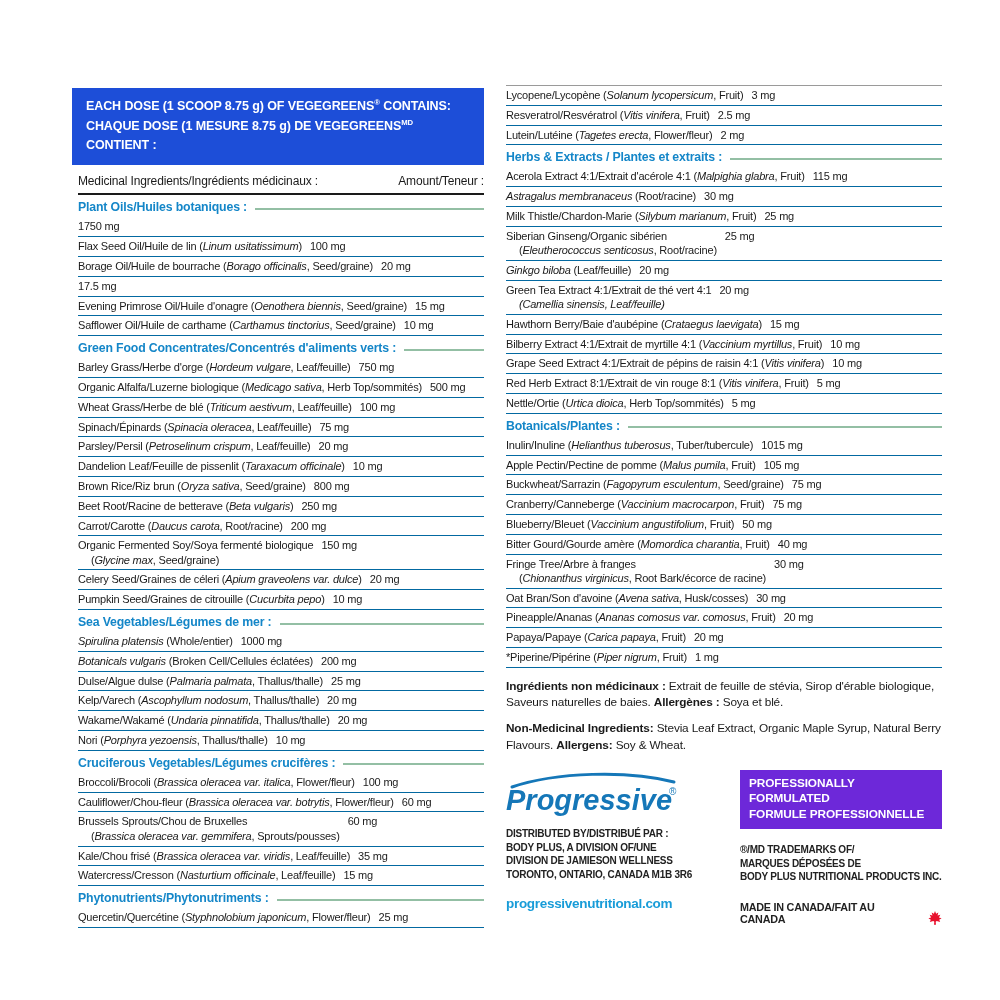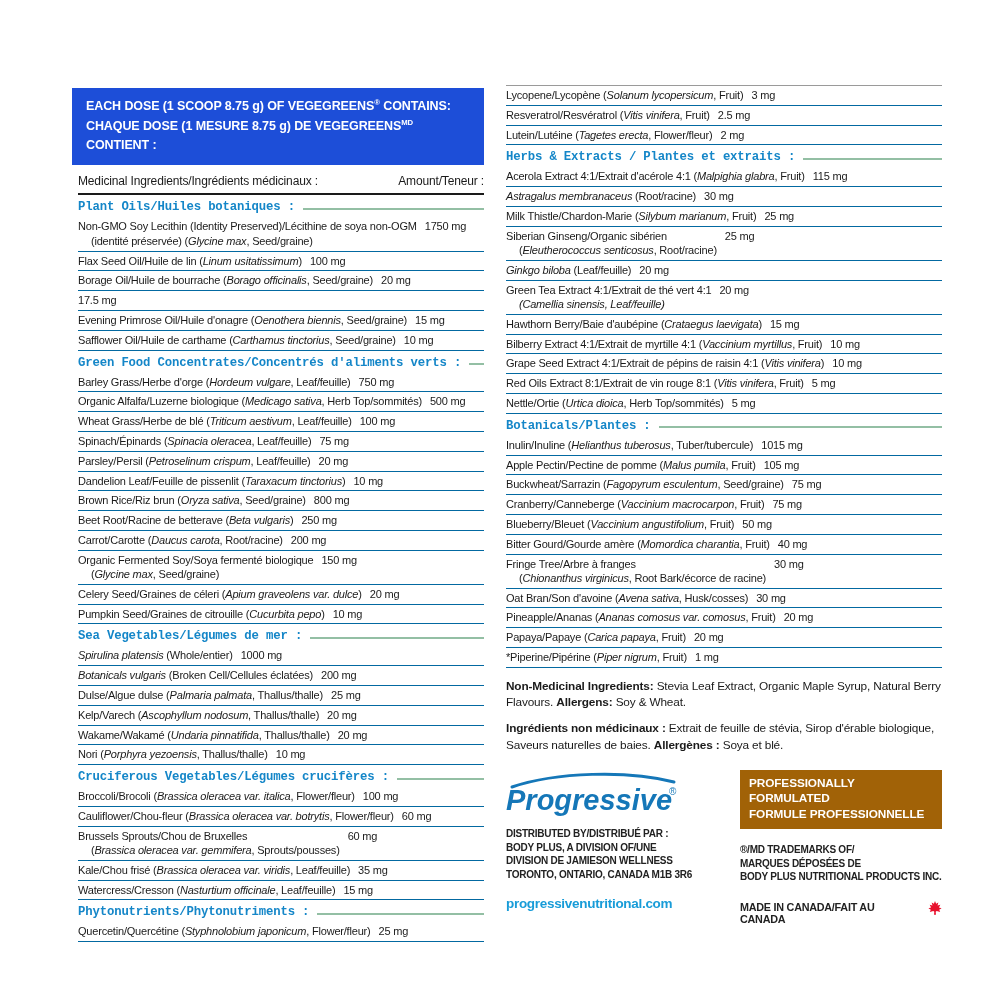--- a/index.html
+++ b/index.html
@@ -20,21 +20,21 @@
   }
   sup { font-size:62%; }
 
   .table-area { margin-left:6px; }
 
   .table-head {
     display:flex; justify-content:space-between; font-weight:400; font-size:12px;
     margin-top:9px; padding-bottom:5px; border-bottom:2px solid #1a1a1a; letter-spacing:-0.15px;
   }
 
-  .sec-head { display:flex; align-items:center; margin-top:2px; height:20px;font-family:Liberation Mono, monospace; }
+  .sec-head { display:flex; align-items:center; margin-top:2px; height:20px; }
   .sec-title { color:#1486c8; font-weight:700; font-size:12.3px; white-space:nowrap; letter-spacing:-0.15px; }
   .sec-line { flex:1; height:2px; background:#93bfa4; margin-left:8px; margin-top:3px; min-width:14px; }
 
   .ing-row {
     display:flex; align-items:flex-start;
     border-bottom:1px solid #0369a1; padding:2px 0 2.5px;
     font-size:11px; line-height:1.3; letter-spacing:-0.2px;
   }
   .row-top { border-top:1px solid #9a9a9a; }
   .ing-name { padding-left:13px; text-indent:-13px; padding-right:8px; }
@@ -47,26 +47,26 @@
   .f-right { flex:1; padding-left:22px; }
 
   .dist-lines, .tm-lines {
     font-size:10px; font-weight:700; line-height:1.38; letter-spacing:-0.25px; color:#222;
   }
   .dist-lines { margin-top:5px; }
   .tm-lines   { margin-top:14px; }
   .website { color:#189cd8; font-weight:700; font-size:13.5px; margin-top:14px; letter-spacing:-0.3px; }
 
   .badge {
-    background:#a16207; color:#fff; font-weight:700; font-size:11.8px;
+    background:#6d28d9; color:#fff; font-weight:700; font-size:11.8px;
     line-height:1.3; padding:6px 9px 7px; display:inline-block; letter-spacing:-0.1px;
   }
   .made-in {
     font-size:10.8px; font-weight:700; margin-top:17px; letter-spacing:-0.25px; color:#222;
-    display:flex; align-items:flex-start; gap:7px;
+    display:flex; align-items:flex-end; gap:7px;
   }
   .leaf svg { display:block; }
 </style>
 </head>
 <body>
 
 <div class="page">
 
   <div class="left-col">
     <div class="dose-banner">
@@ -77,21 +77,20 @@
       <div class="table-head">
         <span>Medicinal Ingredients/Ingrédients médicinaux :</span>
         <span>Amount/Teneur :</span>
       </div>
       <div id="left-sections">
           <div class="sec-head">
             <span class="sec-title">Plant Oils/Huiles botaniques :</span>
             <span class="sec-line"></span>
           </div>
           <div class="ing-row">
-            <div class="ing-name"><span>Non-GMO Soy Lecithin (Identity Preserved)/Lécithine de soya non-OGM</span><br><span>(identité préservée) (</span><i>Glycine max</i><span>, Seed/graine)</span></div>
             <div class="ing-amt">1750 mg</div>
           </div>
           <div class="ing-row">
             <div class="ing-name"><span>Flax Seed Oil/Huile de lin (</span><i>Linum usitatissimum</i><span>)</span></div>
             <div class="ing-amt">100 mg</div>
           </div>
           <div class="ing-row">
             <div class="ing-name"><span>Borage Oil/Huile de bourrache (</span><i>Borago officinalis</i><span>, Seed/graine)</span></div>
             <div class="ing-amt">20 mg</div>
           </div>
@@ -124,21 +123,21 @@
           </div>
           <div class="ing-row">
             <div class="ing-name"><span>Spinach/Épinards (</span><i>Spinacia oleracea</i><span>, Leaf/feuille)</span></div>
             <div class="ing-amt">75 mg</div>
           </div>
           <div class="ing-row">
             <div class="ing-name"><span>Parsley/Persil (</span><i>Petroselinum crispum</i><span>, Leaf/feuille)</span></div>
             <div class="ing-amt">20 mg</div>
           </div>
           <div class="ing-row">
-            <div class="ing-name"><span>Dandelion Leaf/Feuille de pissenlit (</span><i>Taraxacum tinctorius</i><span>)</span></div>
+            <div class="ing-name"><span>Dandelion Leaf/Feuille de pissenlit (</span><i>Taraxacum officinale</i><span>)</span></div>
             <div class="ing-amt">10 mg</div>
           </div>
           <div class="ing-row">
             <div class="ing-name"><span>Brown Rice/Riz brun (</span><i>Oryza sativa</i><span>, Seed/graine)</span></div>
             <div class="ing-amt">800 mg</div>
           </div>
           <div class="ing-row">
             <div class="ing-name"><span>Beet Root/Racine de betterave (</span><i>Beta vulgaris</i><span>)</span></div>
             <div class="ing-amt">250 mg</div>
           </div>
@@ -270,21 +269,21 @@
         </div>
         <div class="ing-row">
           <div class="ing-name"><span>Bilberry Extract 4:1/Extrait de myrtille 4:1 (</span><i>Vaccinium myrtillus</i><span>, Fruit)</span></div>
           <div class="ing-amt">10 mg</div>
         </div>
         <div class="ing-row">
           <div class="ing-name"><span>Grape Seed Extract 4:1/Extrait de pépins de raisin 4:1 (</span><i>Vitis vinifera</i><span>)</span></div>
           <div class="ing-amt">10 mg</div>
         </div>
         <div class="ing-row">
-          <div class="ing-name"><span>Red Oils Extract 8:1/Extrait de vin rouge 8:1 (</span><i>Vitis vinifera</i><span>, Fruit)</span></div>
+          <div class="ing-name"><span>Red Herb Extract 8:1/Extrait de vin rouge 8:1 (</span><i>Vitis vinifera</i><span>, Fruit)</span></div>
           <div class="ing-amt">5 mg</div>
         </div>
         <div class="ing-row">
           <div class="ing-name"><span>Nettle/Ortie (</span><i>Urtica dioica</i><span>, Herb Top/sommités)</span></div>
           <div class="ing-amt">5 mg</div>
         </div>
         <div class="sec-head">
           <span class="sec-title">Botanicals/Plantes :</span>
           <span class="sec-line"></span>
         </div>
@@ -328,22 +327,22 @@
           <div class="ing-name"><span>Papaya/Papaye (</span><i>Carica papaya</i><span>, Fruit)</span></div>
           <div class="ing-amt">20 mg</div>
         </div>
         <div class="ing-row">
           <div class="ing-name"><span>*Piperine/Pipérine (</span><i>Piper nigrum</i><span>, Fruit)</span></div>
           <div class="ing-amt">1 mg</div>
         </div>
       </div>
 
     <div class="nonmed">
+      <p><b>Ingrédients non médicinaux :</b><span> Extrait de feuille de stévia, Sirop d'érable biologique, Saveurs naturelles de baies. </span><b>Allergènes :</b><span> Soya et blé.</span></p>
       <p><b>Non-Medicinal Ingredients:</b><span> Stevia Leaf Extract, Organic Maple Syrup, Natural Berry Flavours. </span><b>Allergens:</b><span> Soy &amp; Wheat.</span></p>
-      <p><b>Ingrédients non médicinaux :</b><span> Extrait de feuille de stévia, Sirop d'érable biologique, Saveurs naturelles de baies. </span><b>Allergènes :</b><span> Soya et blé.</span></p>
     </div>
 
     <div class="footer">
       <div class="f-left">
         <svg width="176" height="48" viewBox="0 0 176 48">
           <path d="M6 17 C 50 2, 122 0, 168 12" fill="none" stroke="#1577b8" stroke-width="3" stroke-linecap="round"></path>
           <text x="0" y="40" font-style="italic" font-weight="bold" font-size="29" fill="#1577b8" font-family="Liberation Sans, sans-serif">Progressive</text>
           <text x="163" y="25" font-size="10" fill="#1577b8" font-family="Liberation Sans, sans-serif">®</text>
         </svg>
         <div class="dist-lines">

